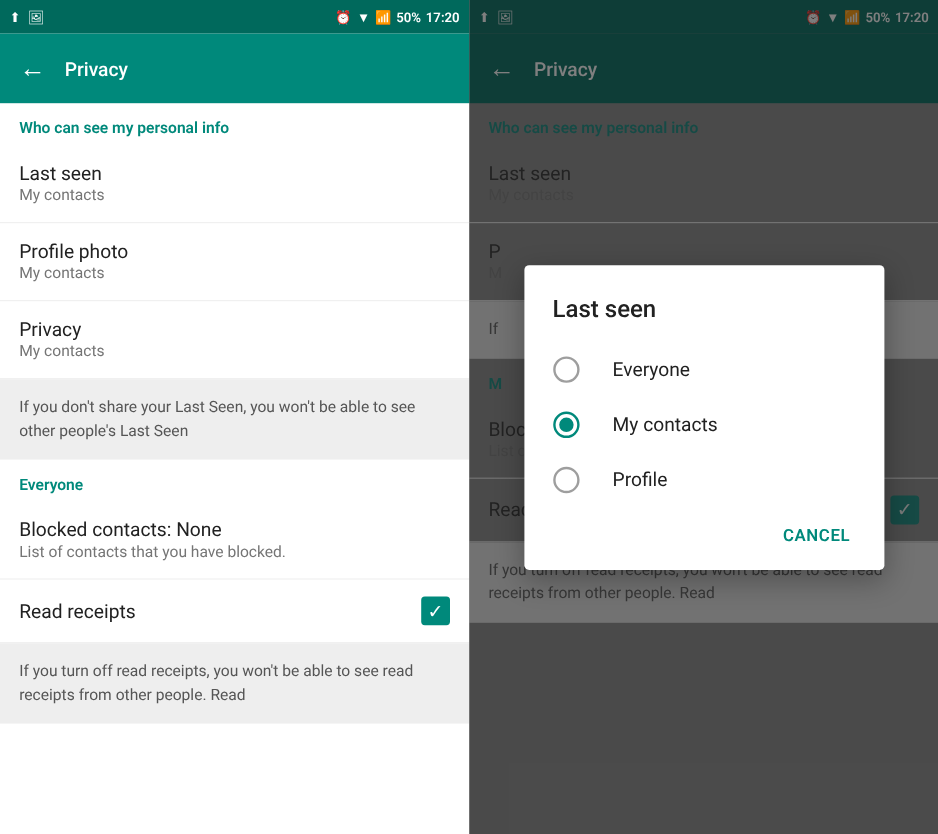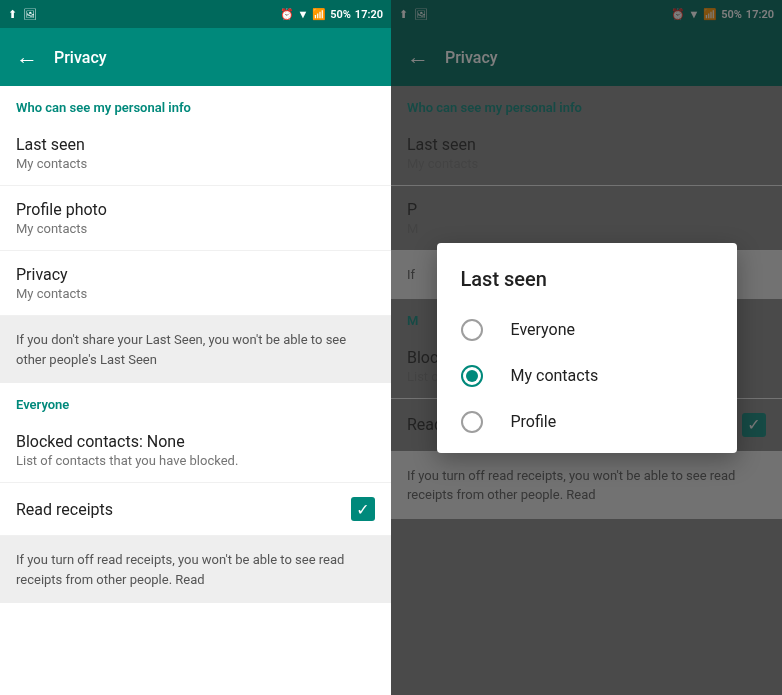--- a/index.html
+++ b/index.html
@@ -332,15 +332,18 @@
       <div class="radio-option">
         <div class="radio-circle selected"></div>
         <span class="radio-label">My contacts</span>
       </div>
 
       <div class="radio-option">
         <div class="radio-circle"></div>
         <span class="radio-label">Profile</span>
       </div>
 
+      <div class="modal-actions">
+        <span class="modal-cancel-btn">CANCEL</span>
+      </div>
     </div>
   </div>
 </div>
 
 </body></html>

